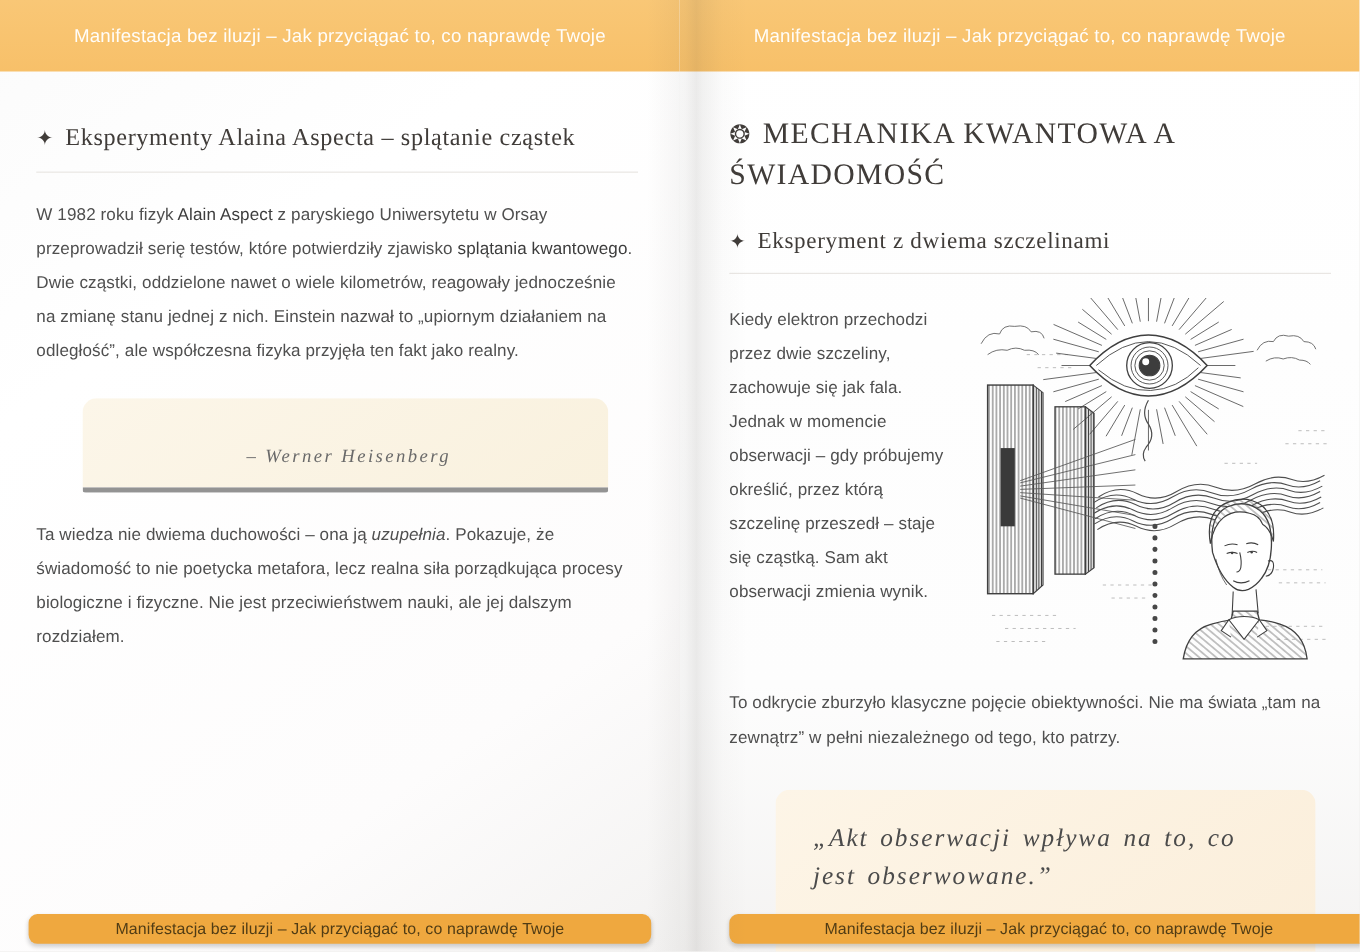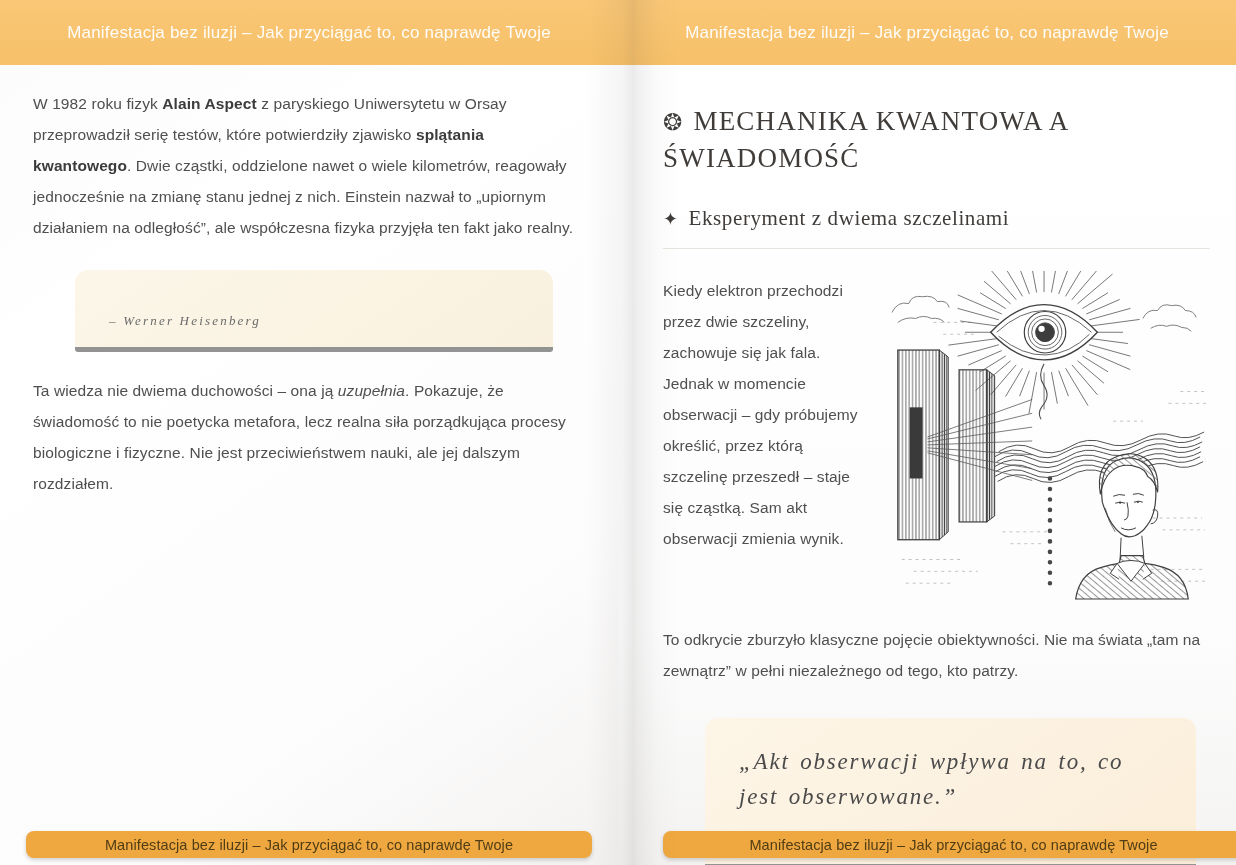--- a/index.html
+++ b/index.html
@@ -40,41 +40,41 @@
     letter-spacing: 0.6px; color: #403c39;
     padding-bottom: 15px; border-bottom: 1px solid #e7e4e0;
   }
   h2.sub { margin-top: 26px; font-size: 21px; }
   .heading-icon { margin-right: 10px; font-family: "DejaVu Sans", sans-serif; font-size: 0.85em; }
 
   p.body-text {
     margin-top: 23px; font-size: 15.5px; line-height: 2.0;
     color: #4f4f4f; letter-spacing: 0.1px;
   }
-  p.body-text b { font-weight: 700; color: #3c3c3c; }
+  p.body-text b { font-weight: 400; color: #3c3c3c; }
   p.body-text i { }
 
   .quote-card {
     margin: 27px 27px 0 42px;
     background: linear-gradient(145deg, #fcf6e9 0%, #f9f1de 100%);
     border-radius: 13px 13px 3px 3px;
     border-bottom: 5px solid #939393;
     padding: 27px 28px 18px 34px;
   }
   .quote-card.warm { background: linear-gradient(145deg, #fdf5e7 0%, #fbeeda 100%); margin-right: 14px; margin-top: 32px; }
   .quote-text {
     font-family: "Liberation Serif", "DejaVu Serif", serif;
     font-style: italic; font-size: 23px; line-height: 1.5;
     letter-spacing: 1.8px; word-spacing: 3px; color: #4b4b4b;
   }
   .quote-author {
     margin-top: 16px;
     font-family: "Liberation Serif", "DejaVu Serif", serif;
-    font-style: italic; font-weight: 500; font-size: 13px;
-    letter-spacing: 2.2px; color: #6a6a6a;
+    font-style: italic; font-weight: 500; font-size: 17px;
+    letter-spacing: 2.2px; color: #6a6a6a; text-align: center;
   }
 
   .media-row { display: flex; align-items: flex-start; gap: 14px; margin-top: 22px; }
   .media-row .beside { flex: 1 1 auto; }
   .media-row .beside p { margin-top: 4px; }
   figure.illustration { flex: 0 0 auto; width: 326px; height: 330px; }
   figure.illustration svg { display: block; width: 326px; height: 330px; }
 
   .running-footer {
     position: absolute; bottom: 7px; height: 27px;
@@ -98,20 +98,21 @@
 <body>
 
 <div class="spread">
 
   <div class="page page-left">
     <div class="running-header">
       <span>Manifestacja bez iluzji – Jak przyciągać to, co naprawdę Twoje</span>
     </div>
 
     <div class="content-left">
+      <h2 class="section-heading"><span class="heading-icon">✦</span><span>Eksperymenty Alaina Aspecta – splątanie cząstek</span></h2>
 
       <p class="body-text"><span>W 1982 roku fizyk </span><b>Alain Aspect</b><span> z paryskiego Uniwersytetu w Orsay przeprowadził serię testów, które potwierdziły zjawisko </span><b>splątania kwantowego</b><span>. Dwie cząstki, oddzielone nawet o wiele kilometrów, reagowały jednocześnie na zmianę stanu jednej z nich. Einstein nazwał to „upiornym działaniem na odległość”, ale współczesna fizyka przyjęła ten fakt jako realny.</span></p>
 
 
       <blockquote class="quote-card">
         <div class="quote-author">– Werner Heisenberg</div>
       </blockquote>
 
       <p class="body-text"><span>Ta wiedza nie dwiema duchowości – ona ją </span><i>uzupełnia</i><span>. Pokazuje, że świadomość to nie poetycka metafora, lecz realna siła porządkująca procesy biologiczne i fizyczne. Nie jest przeciwieństwem nauki, ale jej dalszym rozdziałem.</span></p>
     </div>

